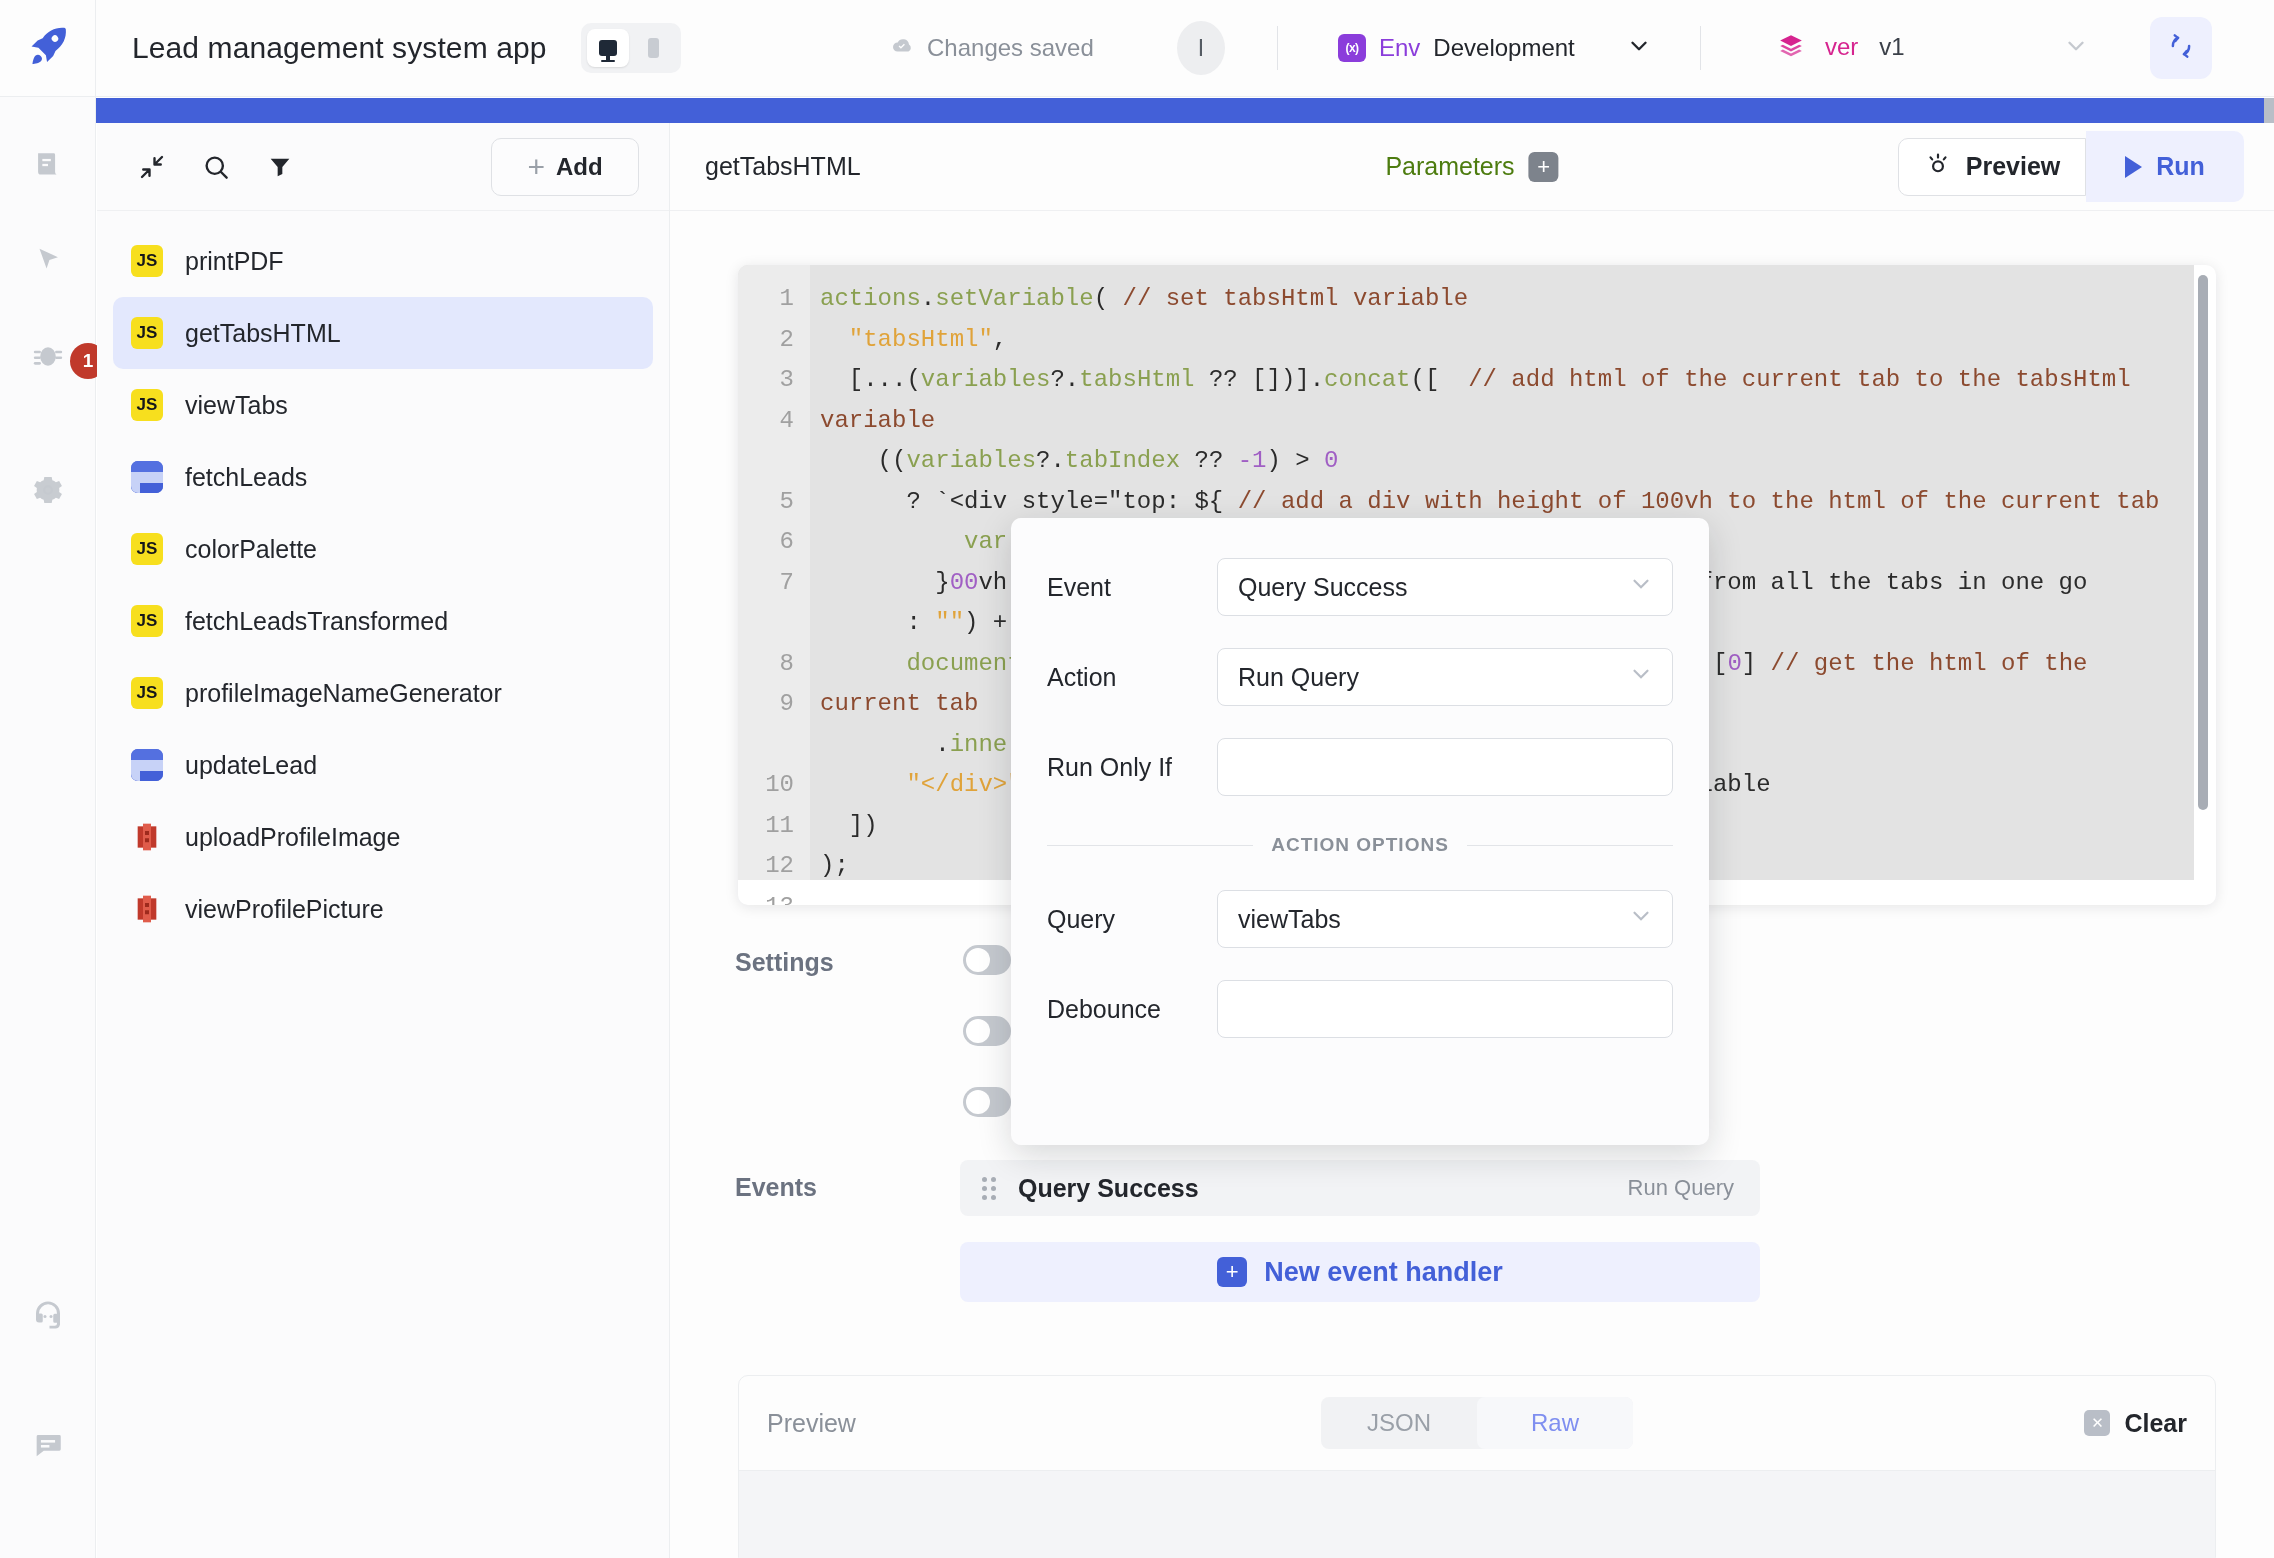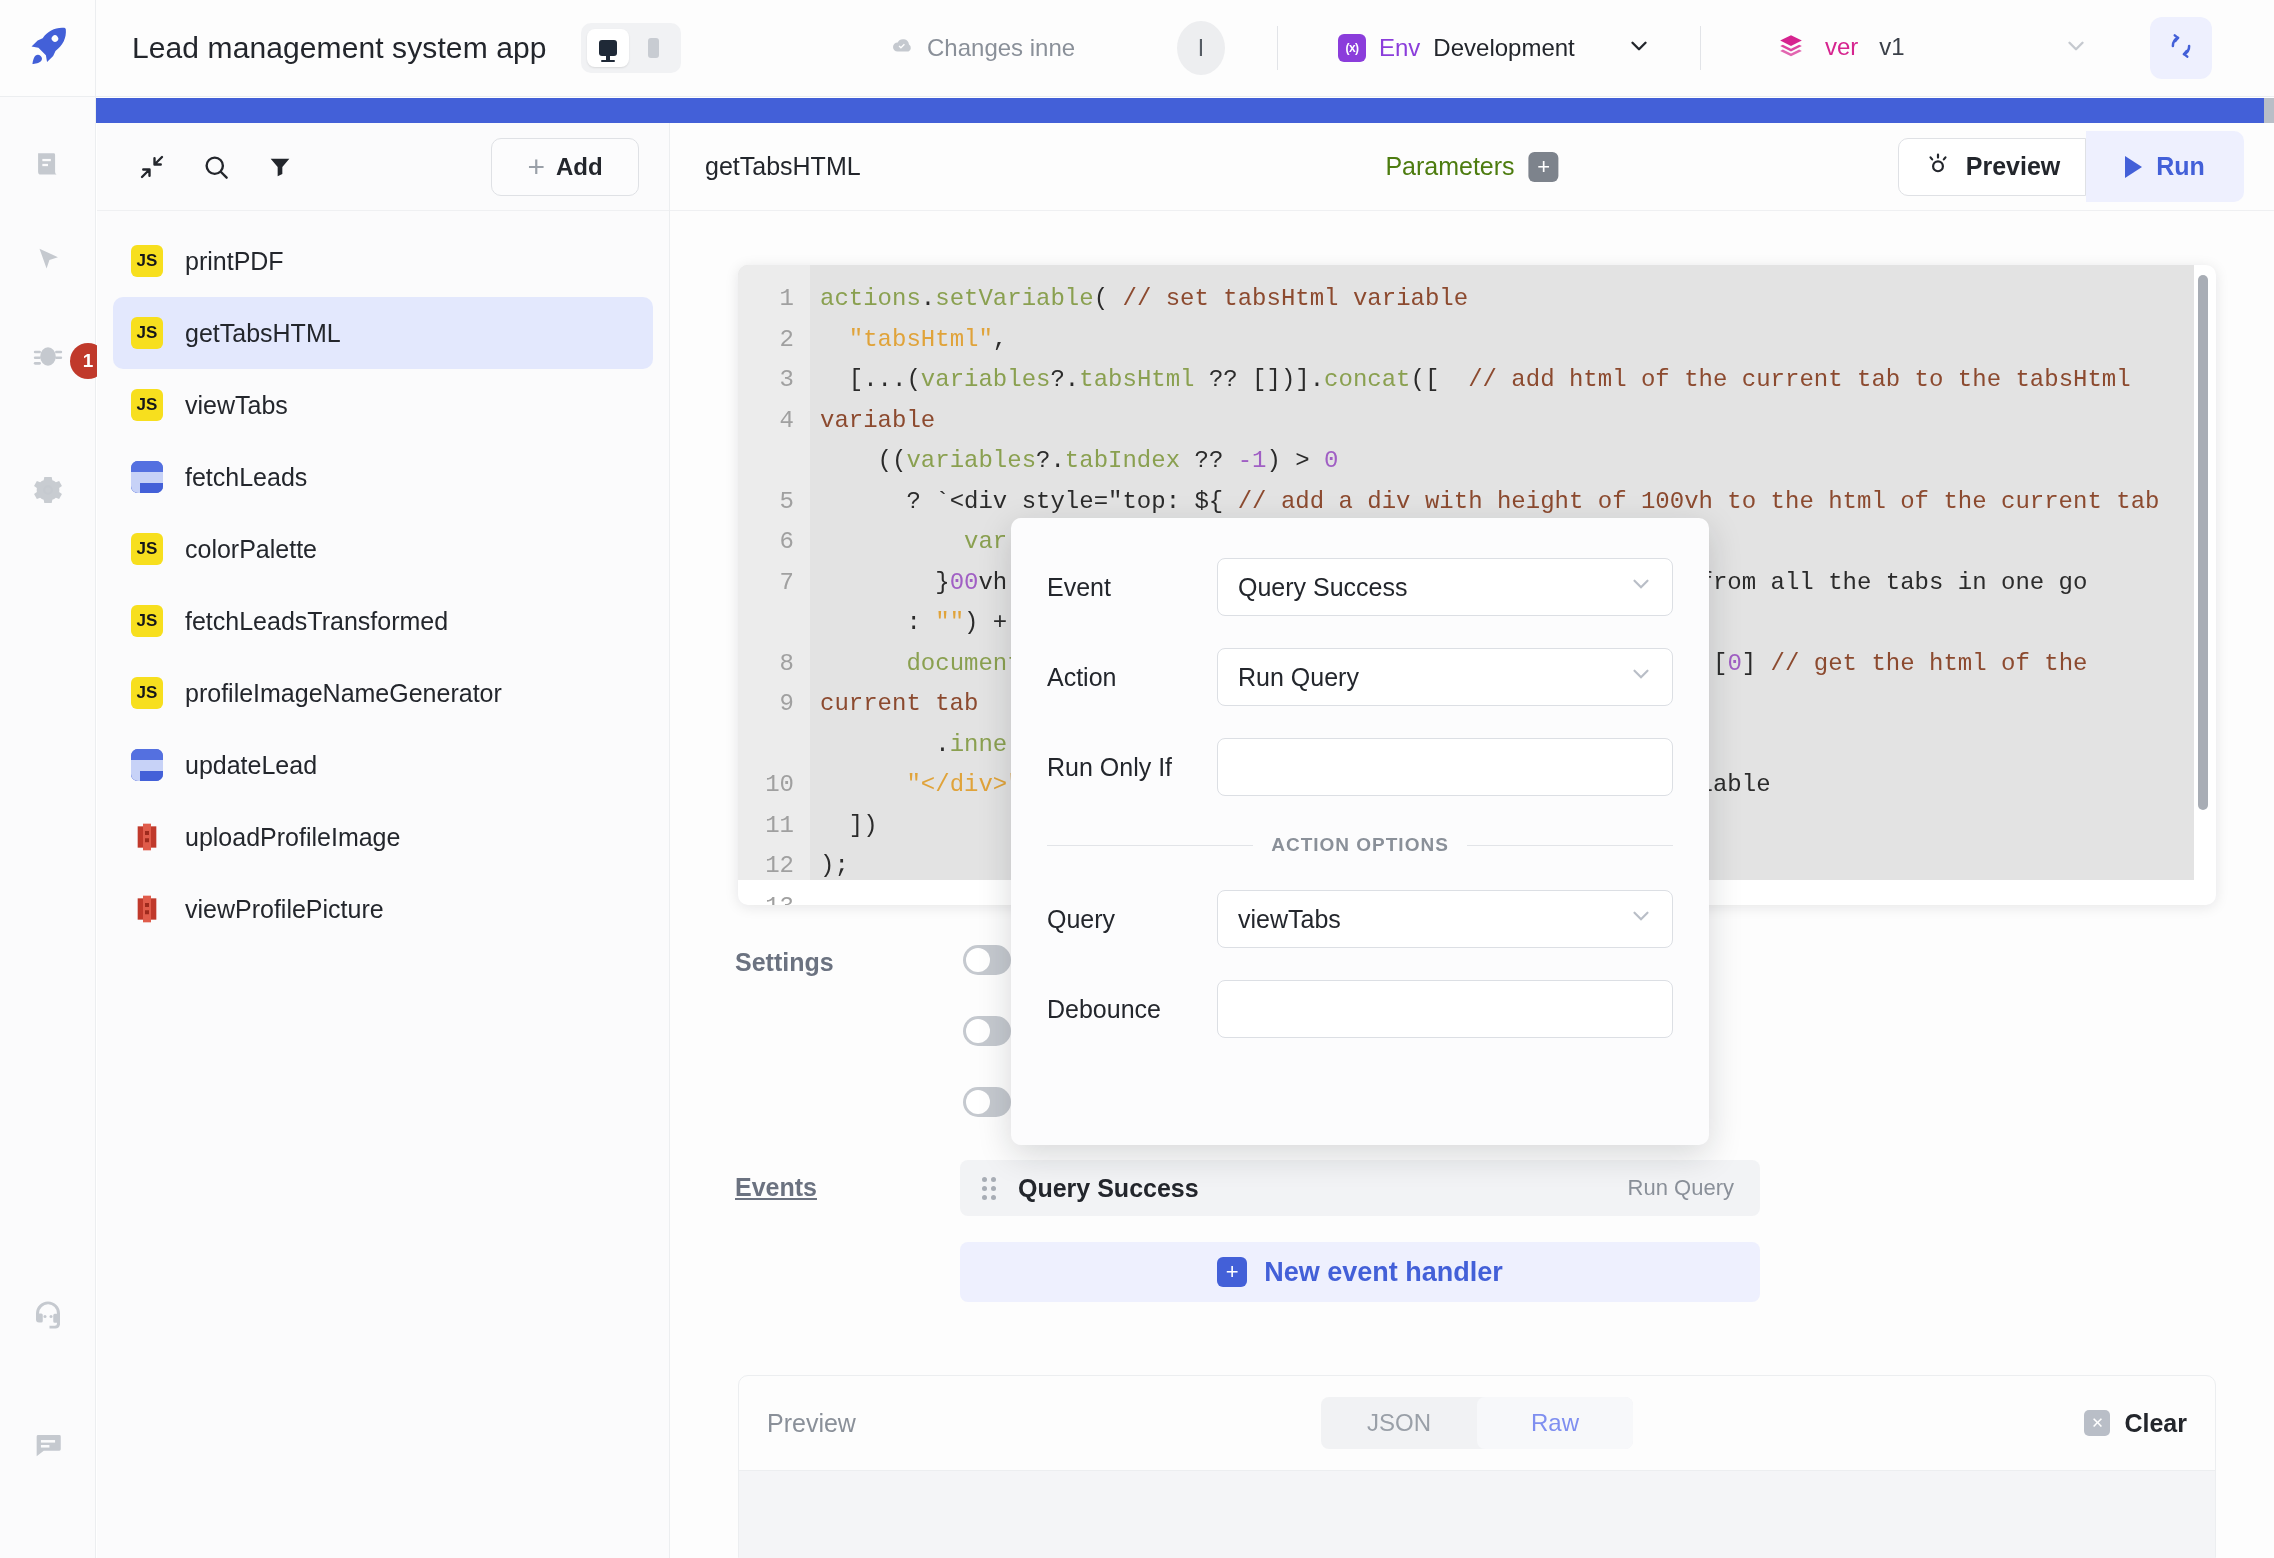--- a/index.html
+++ b/index.html
@@ -200,21 +200,21 @@
   }
   .ed-scroll i { display:block; width:10px; height: 535px; background:#a8adb5; border-radius: 5px; }
 
   
   .settings-label { position: absolute; left: 735px; top: 948px; font-size: 25px; color: #6b7280; font-weight: 600; }
   .tg { position: absolute; left: 963px; width: 48px; height: 30px; border-radius: 15px; background: #c5c9cf; }
   .tg i { position:absolute; left:3px; top:3px; width:24px; height:24px; border-radius:50%; background:#fff; }
   .tg.t1 { top: 945px; } .tg.t2 { top: 1016px; } .tg.t3 { top: 1087px; }
 
   
-  .events-label { position: absolute; left: 735px; top: 1173px; font-size: 25px; color: #6b7280; font-weight: 600; text-decoration: underline; }
+  .events-label { position: absolute; left: 735px; top: 1173px; font-size: 25px; color: #6b7280; font-weight: 600; }
   .event-row {
     position: absolute; left: 960px; top: 1160px; width: 800px; height: 56px;
     background: #f2f3f5; border-radius: 8px; display: flex; align-items: center; padding: 0 26px 0 22px;
   }
   .grip { display: grid; grid-template-columns: repeat(2, 5px); gap: 4px; margin-right: 22px; }
   .grip i { width: 5px; height: 5px; background: #a8adb5; border-radius: 50%; }
   .event-name { font-size: 25px; color: #23262c; font-weight: 700; }
   .event-action { margin-left: auto; font-size: 22px; color: #8a9099; }
   .new-event {
     position: absolute; left: 960px; top: 1242px; width: 800px; height: 60px;
@@ -289,21 +289,21 @@
       </div>
     </div>
 
     <div class="saved-wrap">
       <span>
         <svg class="cloud-check" viewBox="0 0 24 24" fill="#c5c9cf">
           <path d="M19 10.5a6 6 0 0 0-11.3-2A4.6 4.6 0 0 0 3 13a4.5 4.5 0 0 0 4.5 4.5h11A4 4 0 0 0 19 10.5z"></path>
           <path d="M10.9 14.8 8.6 12.6l1-1 1.3 1.2 3-3 1 1z" fill="#fdfdfd"></path>
         </svg>
       </span>
-      <span class="saved-text">Changes inne</span>
+      <span class="saved-text">Changes saved</span>
     </div>
 
     <div class="avatar">I</div>
     <div class="divider-v" style="left:1277px;"></div>
 
     <div class="env-wrap">
       <span class="env-badge">(x)</span>
       <span class="env-label">Env</span>
       <span class="env-value">Development</span>
     </div>

